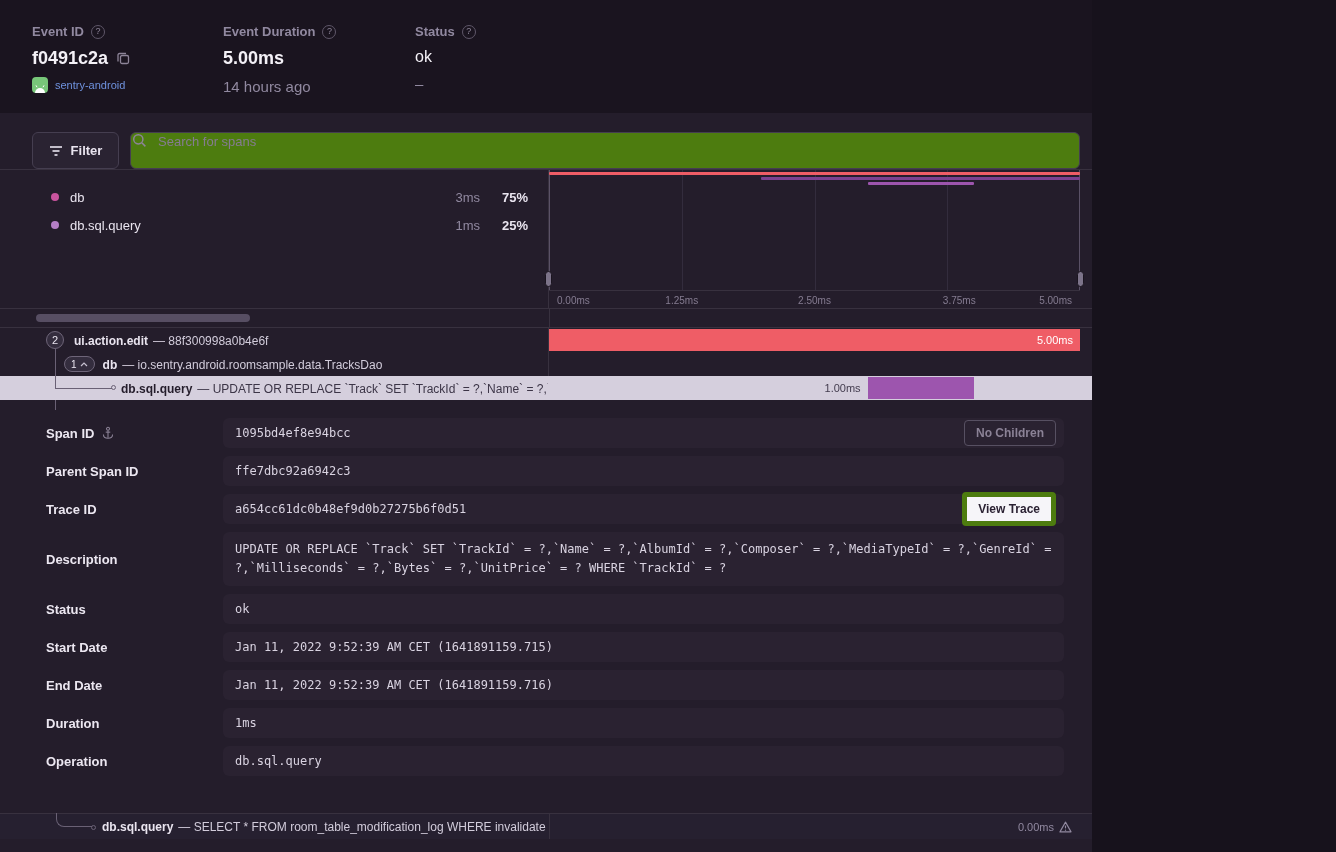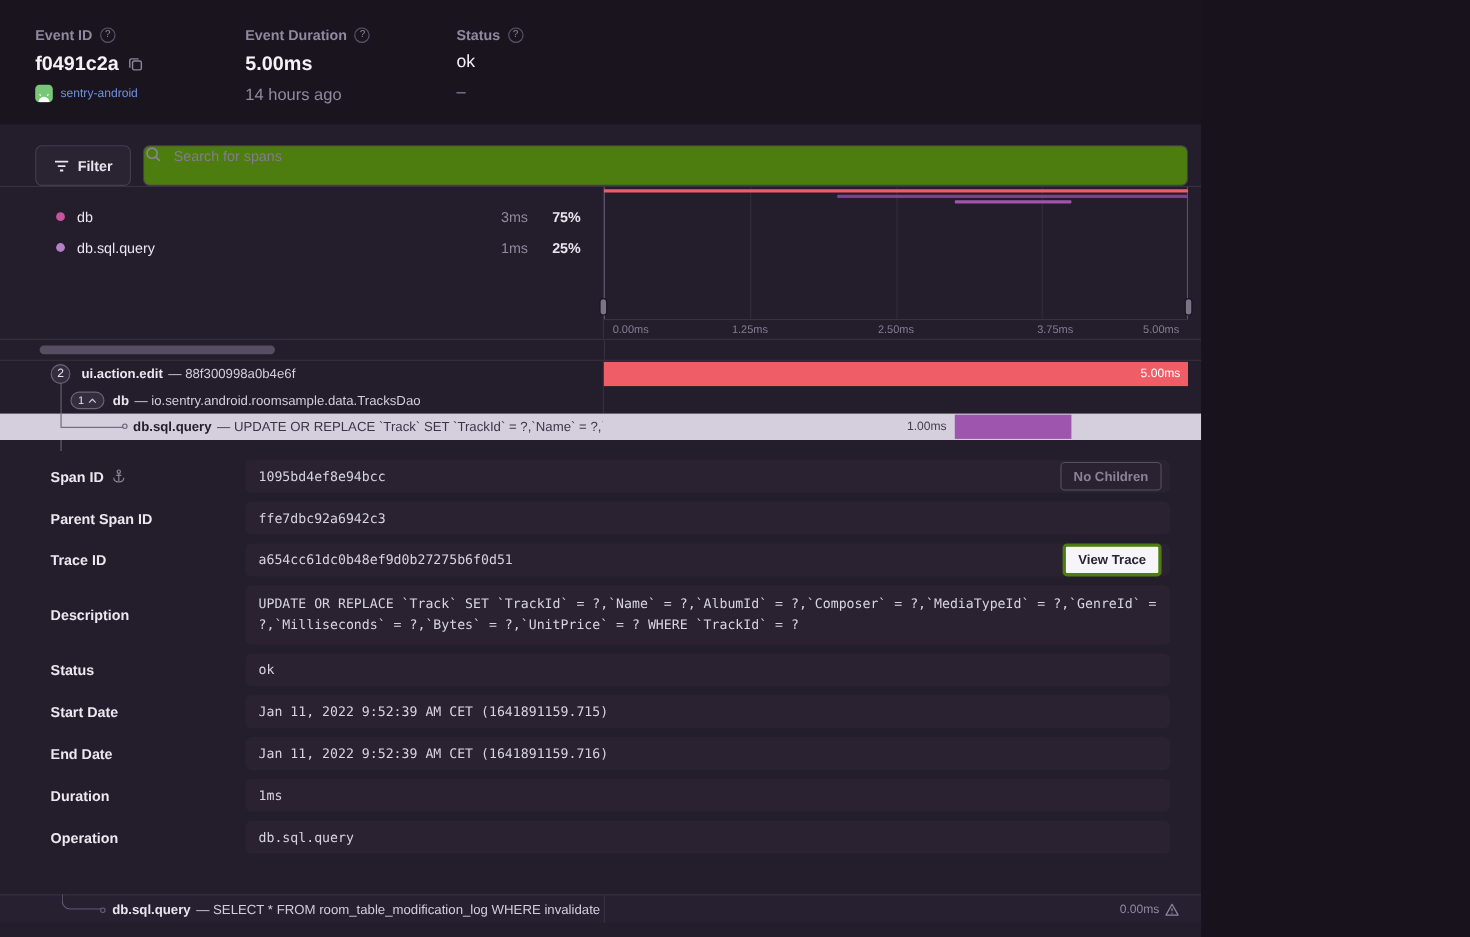--- a/index.html
+++ b/index.html
@@ -95,21 +95,21 @@
                 display:flex;align-items:center;gap:7px;}
   .detail-box{flex:1;min-height:30px;background:#2a2231;border-radius:6px;position:relative;
               display:flex;align-items:center;padding:0 12px;
               font-family:"DejaVu Sans Mono",monospace;font-size:12px;color:#d9d3e1;}
   .detail-box.multiline{align-items:flex-start;padding:8px 12px;line-height:19px;}
   .ghost-btn{position:absolute;right:8px;top:50%;transform:translateY(-50%);
              background:transparent;border:1px solid #575062;color:#8b8296;border-radius:4px;
              font-family:"Liberation Sans",sans-serif;font-size:12px;font-weight:700;
              padding:5px 11px;cursor:default;}
   .light-btn{position:absolute;right:8px;top:50%;transform:translateY(-50%);
-             background:#f6f5f9;border:3px solid #4d7c0f;color:#2b2233;border-radius:4px;
+             background:#f6f5f9;border:5px solid #4d7c0f;color:#2b2233;border-radius:4px;
              font-family:"Liberation Sans",sans-serif;font-size:12px;font-weight:700;
              padding:5px 11px;cursor:pointer;}
   .anchor-icon{display:inline-flex;cursor:pointer;}
 
   
   .footer-row{position:absolute;left:0;right:0;top:813px;height:26px;border-top:1px solid #38313f;
               background:#262030;cursor:pointer;}
   .footer-title{position:absolute;left:102px;top:0;bottom:0;display:flex;align-items:center;
                 white-space:nowrap;overflow:hidden;max-width:446px;}
   .footer-elbow{position:absolute;left:56px;top:-1px;width:36px;height:14px;

